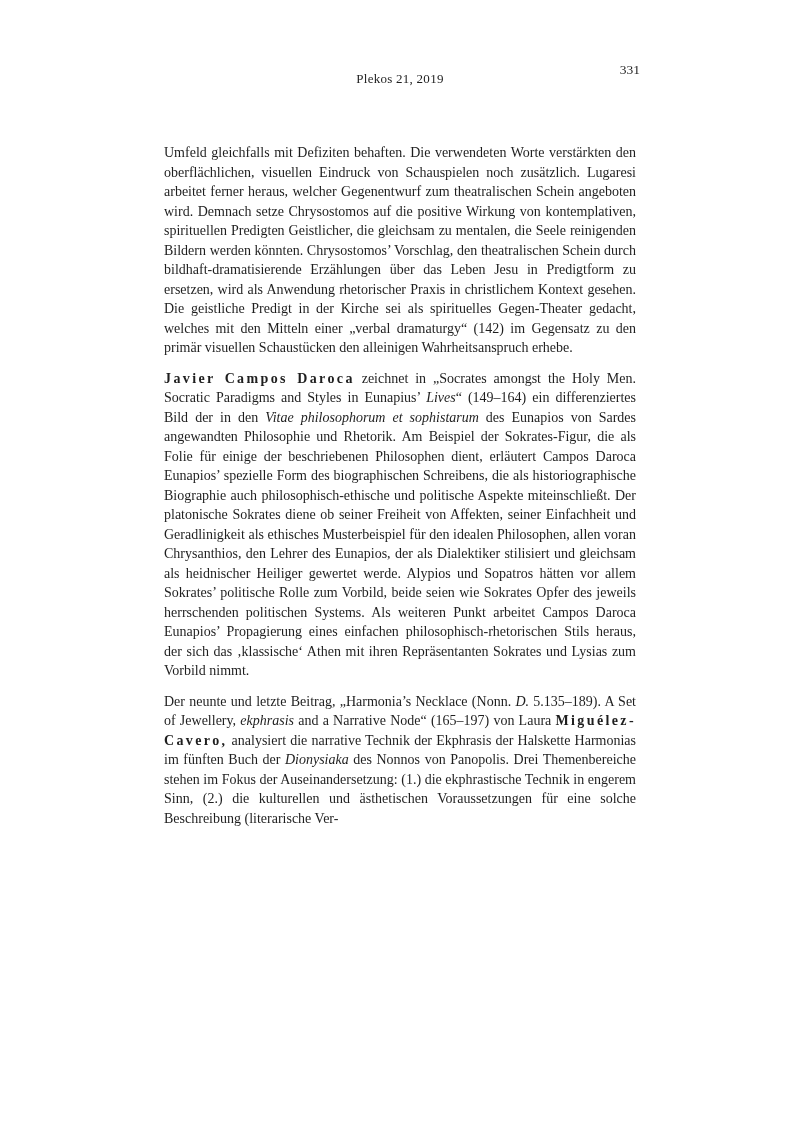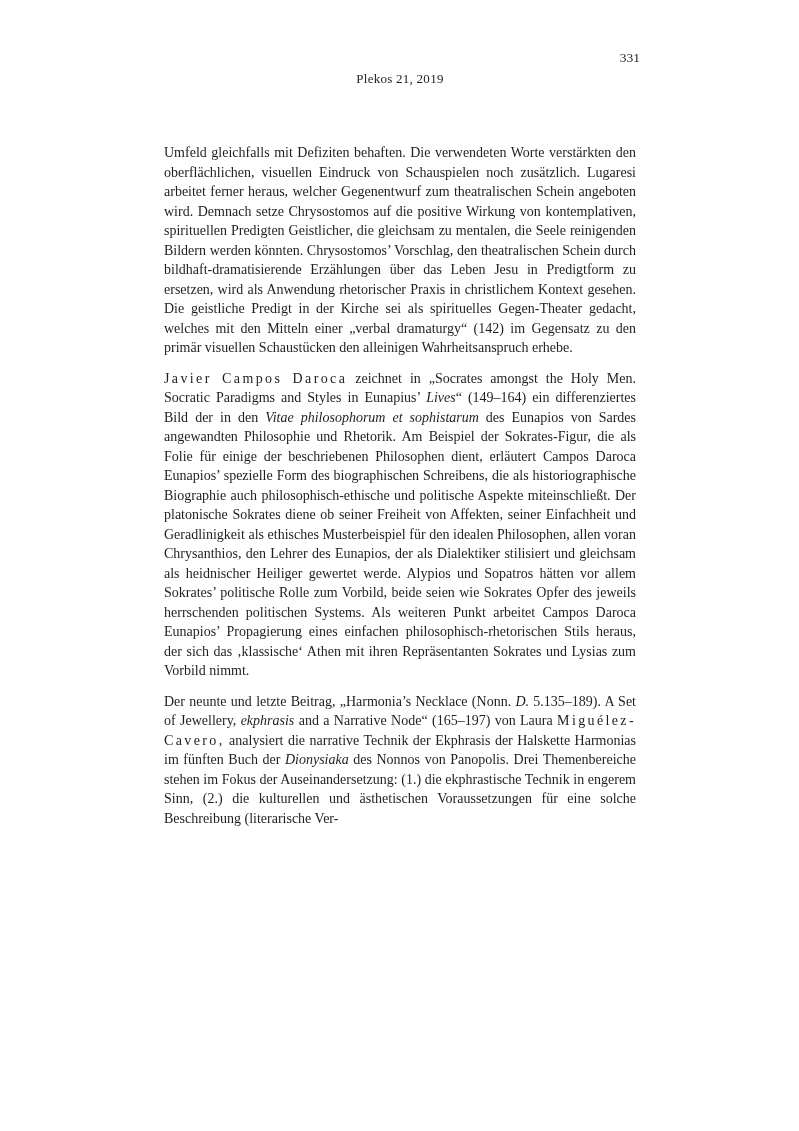--- a/index.html
+++ b/index.html
@@ -20,42 +20,42 @@
     position: absolute;
     top: 71px;
     left: 164px;
     width: 472px;
     text-align: center;
     font-size: 13px;
     letter-spacing: 0.02em;
   }
   .page-number {
     position: absolute;
-    top: 50px;
+    top: 62px;
     left: 164px;
     width: 476px;
     text-align: right;
     font-size: 13.5px;
   }
   .text-block {
     position: absolute;
     top: 143px;
     left: 164px;
     width: 472px;
     font-size: 14px;
     line-height: 19.5px;
     text-align: justify;
   }
   .para {
     margin: 0 0 11px 0;
     padding: 0;
   }
   .seg { font-style: normal; }
   .italic { font-style: italic; margin-top: 20px; }
-  .spaced { letter-spacing: 0.17em; }
+  .spaced { letter-spacing: 0.17em; font-weight: bold; }
 </style>
 </head>
 <body>
 
 <div class="page">
 
   <div class="running-head">Plekos 21, 2019</div>
 
   <div class="page-number">331</div>
 

